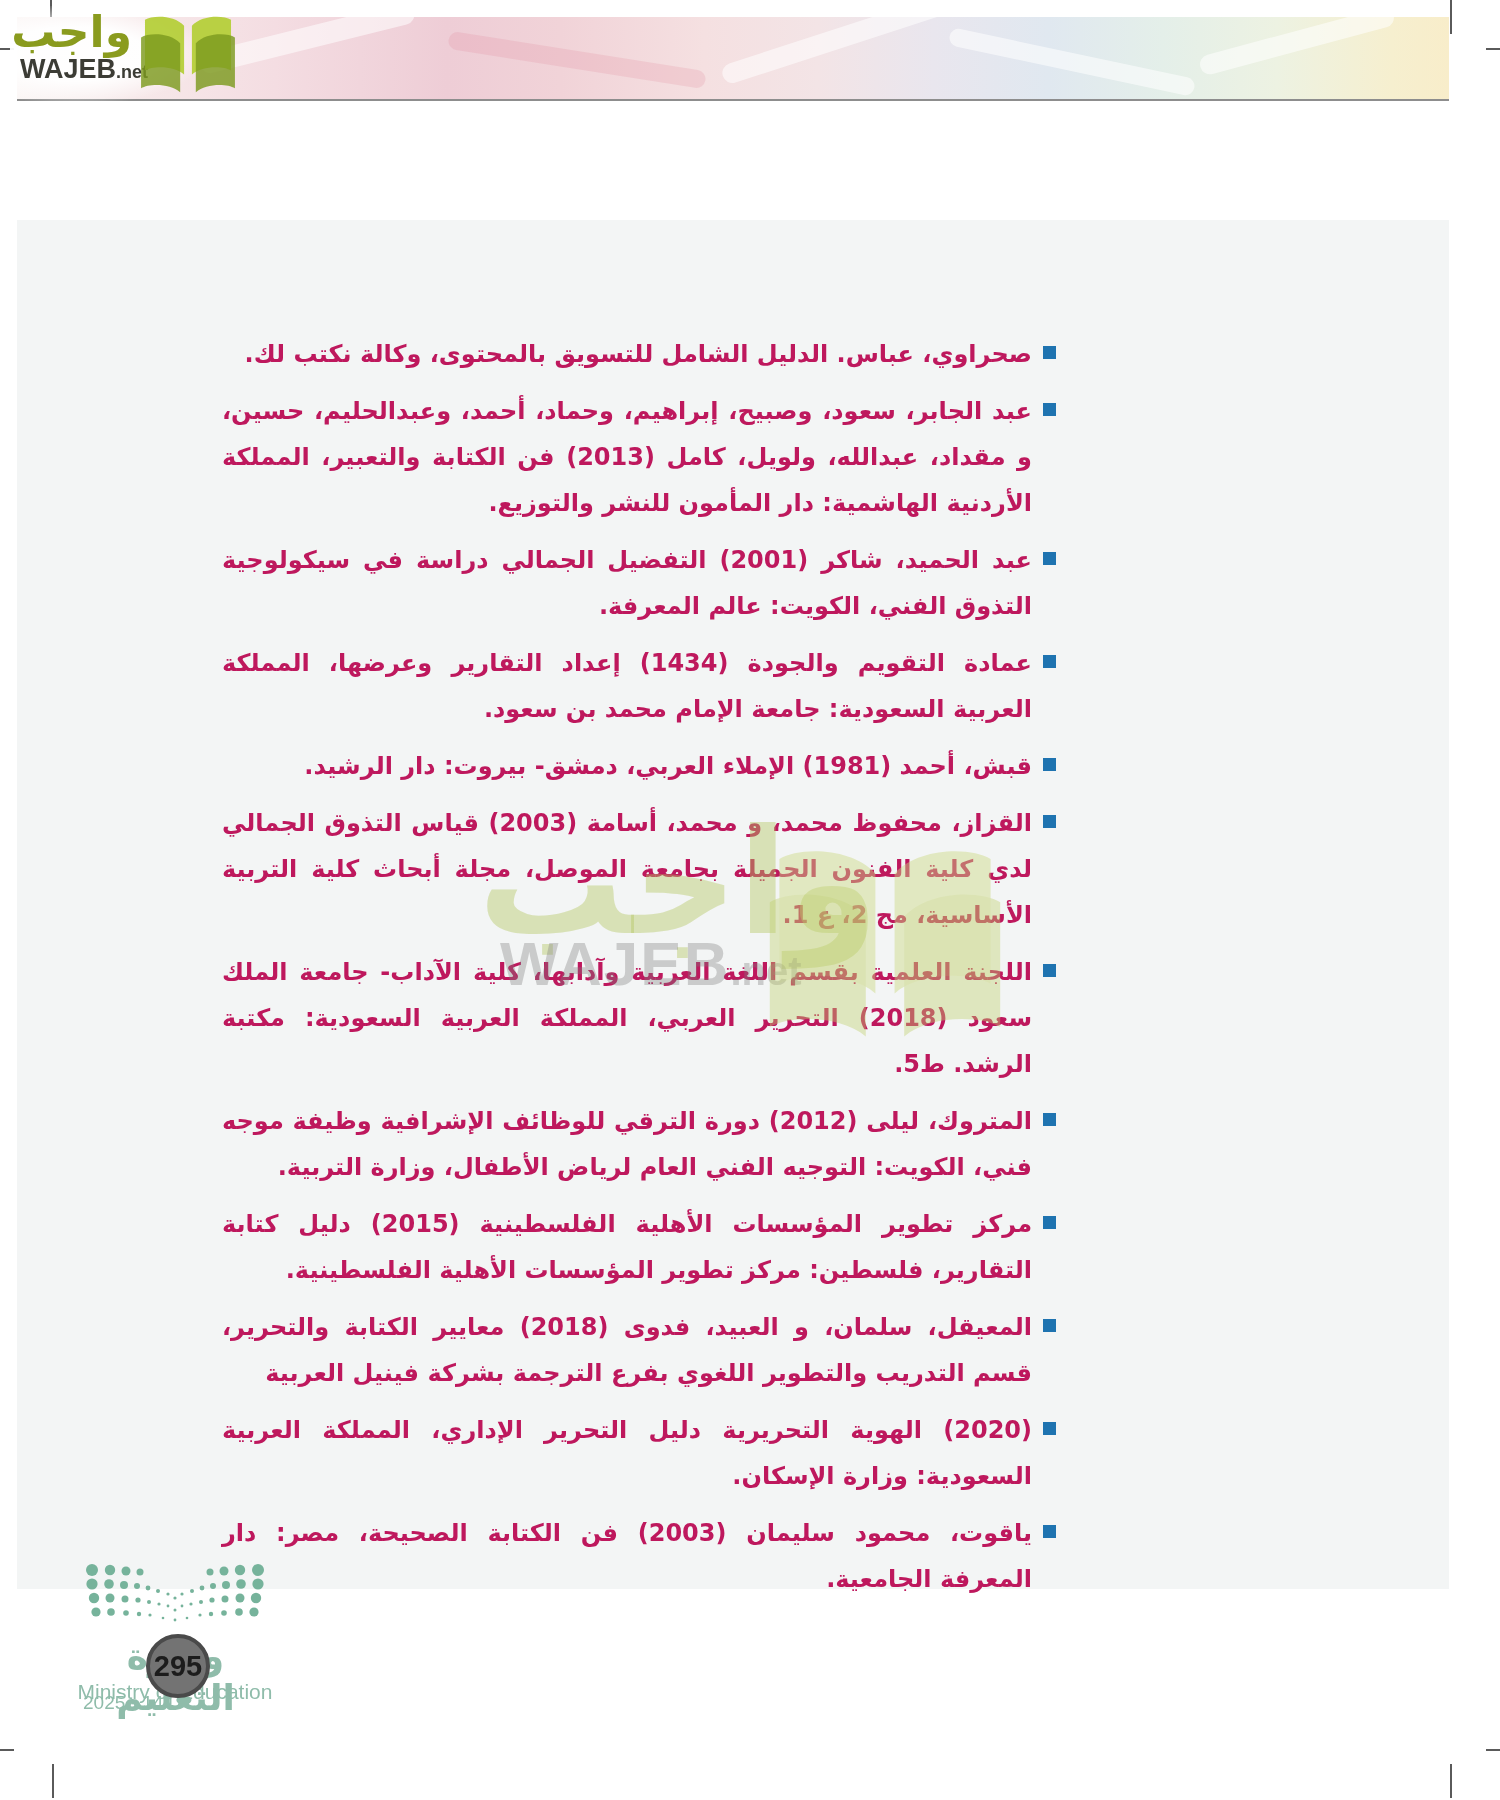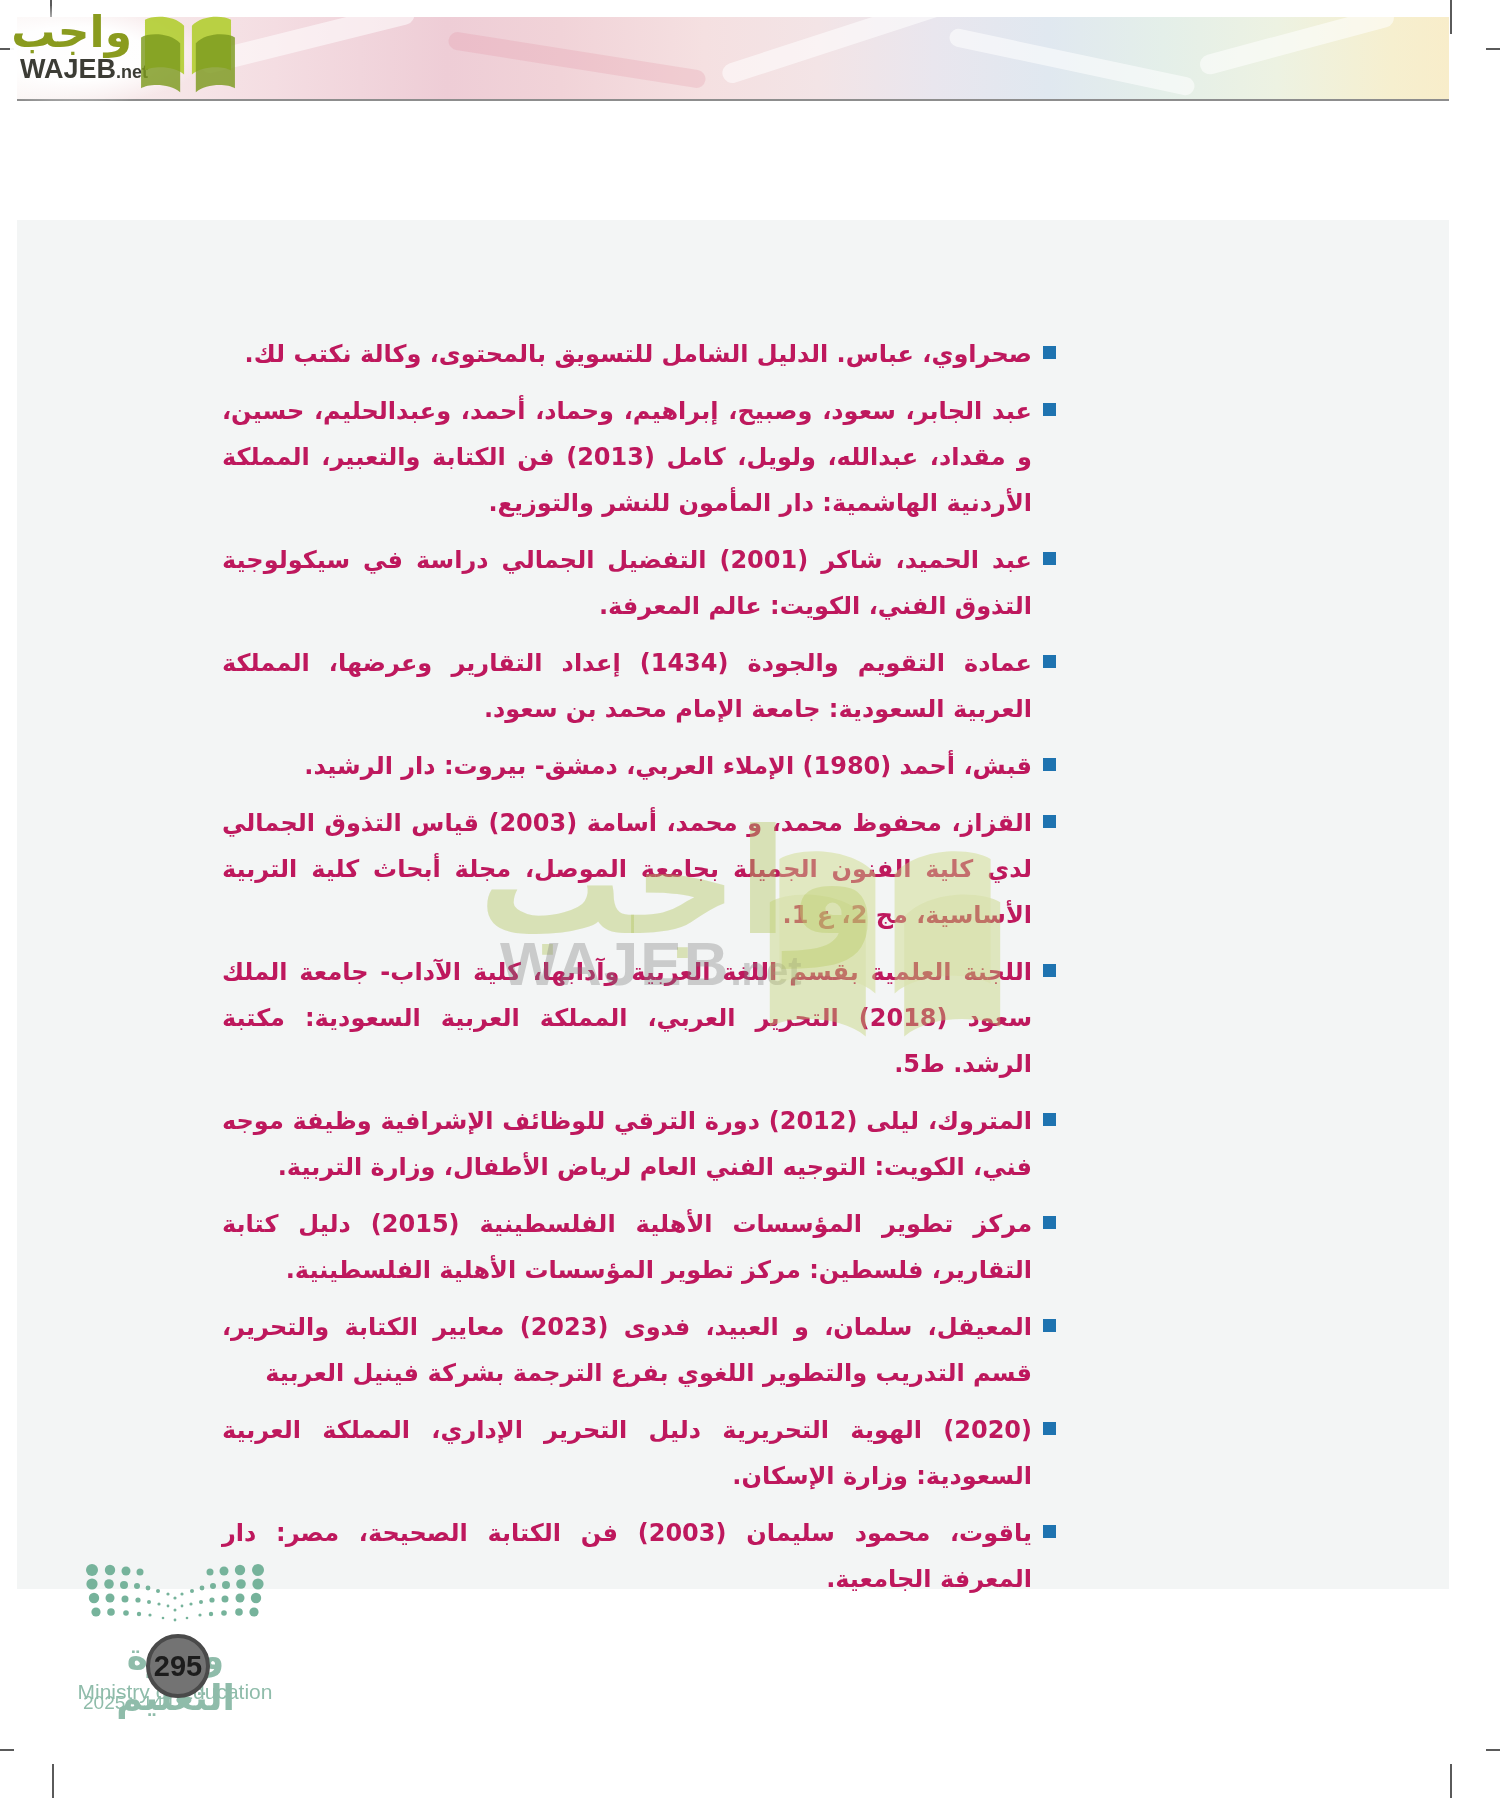--- a/index.html
+++ b/index.html
@@ -97,26 +97,26 @@
   </svg>
 </div>
 
 <div class="panel"></div>
 
 <div class="refs">
   <div class="ref"><span class="bullet"></span><span>صحراوي، عباس. الدليل الشامل للتسويق بالمحتوى، وكالة نكتب لك.</span></div>
   <div class="ref"><span class="bullet"></span><span>عبد الجابر، سعود، وصبيح، إبراهيم، وحماد، أحمد، وعبدالحليم، حسين، و مقداد، عبدالله، ولويل، كامل (2013) فن الكتابة والتعبير، المملكة الأردنية الهاشمية: دار المأمون للنشر والتوزيع.</span></div>
   <div class="ref"><span class="bullet"></span><span>عبد الحميد، شاكر (2001) التفضيل الجمالي دراسة في سيكولوجية التذوق الفني، الكويت: عالم المعرفة.</span></div>
   <div class="ref"><span class="bullet"></span><span>عمادة التقويم والجودة (1434) إعداد التقارير وعرضها، المملكة العربية السعودية: جامعة الإمام محمد بن سعود.</span></div>
-  <div class="ref"><span class="bullet"></span><span>قبش، أحمد (1980) الإملاء العربي، دمشق- بيروت: دار الرشيد.</span></div>
+  <div class="ref"><span class="bullet"></span><span>قبش، أحمد (1981) الإملاء العربي، دمشق- بيروت: دار الرشيد.</span></div>
   <div class="ref"><span class="bullet"></span><span>القزاز، محفوظ محمد، و محمد، أسامة (2003) قياس التذوق الجمالي لدي كلية الفنون الجميلة بجامعة الموصل، مجلة أبحاث كلية التربية الأساسية، مج 2، ع 1.</span></div>
   <div class="ref"><span class="bullet"></span><span>اللجنة العلمية بقسم اللغة العربية وآدابها، كلية الآداب- جامعة الملك سعود (2018) التحرير العربي، المملكة العربية السعودية: مكتبة الرشد. ط5.</span></div>
   <div class="ref"><span class="bullet"></span><span>المتروك، ليلى (2012) دورة الترقي للوظائف الإشرافية وظيفة موجه فني، الكويت: التوجيه الفني العام لرياض الأطفال، وزارة التربية.</span></div>
   <div class="ref"><span class="bullet"></span><span>مركز تطوير المؤسسات الأهلية الفلسطينية (2015) دليل كتابة التقارير، فلسطين: مركز تطوير المؤسسات الأهلية الفلسطينية.</span></div>
-  <div class="ref"><span class="bullet"></span><span>المعيقل، سلمان، و العبيد، فدوى (2023) معايير الكتابة والتحرير، قسم التدريب والتطوير اللغوي بفرع الترجمة بشركة فينيل العربية</span></div>
+  <div class="ref"><span class="bullet"></span><span>المعيقل، سلمان، و العبيد، فدوى (2018) معايير الكتابة والتحرير، قسم التدريب والتطوير اللغوي بفرع الترجمة بشركة فينيل العربية</span></div>
   <div class="ref"><span class="bullet"></span><span>(2020) الهوية التحريرية دليل التحرير الإداري، المملكة العربية السعودية: وزارة الإسكان.</span></div>
   <div class="ref"><span class="bullet"></span></div>
   <div class="ref"><span class="bullet"></span><span>ياقوت، محمود سليمان (2003) فن الكتابة الصحيحة، مصر: دار المعرفة الجامعية.</span></div>
 </div>
 
 <div class="wm wm-ar" dir="rtl">واجب</div>
 <div class="wm wm-en"><span>WAJEB</span><small>.net</small></div>
 <svg class="wm wm-book" width="240" height="230" viewBox="0 0 100 90">
   <path d="M46 16 C36 5 14 5 6 10 L6 62 C14 57 36 57 46 66 Z" fill="#ccd983" fill-opacity="0.9"></path>
   <path d="M54 16 C64 5 86 5 94 10 L94 62 C86 57 64 57 54 66 Z" fill="#ccd983" fill-opacity="0.9"></path>

